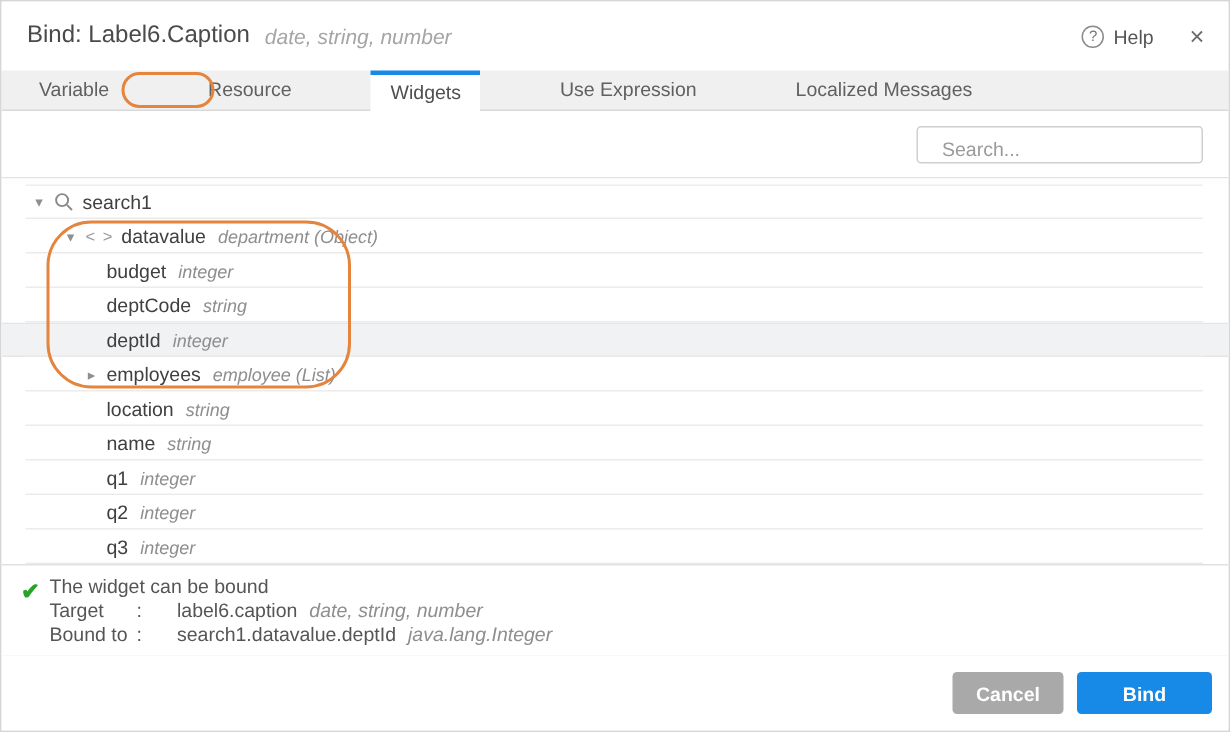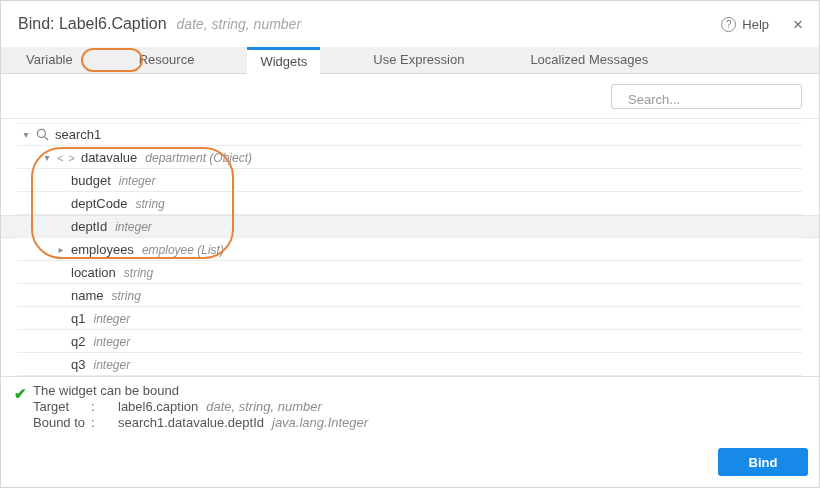--- a/index.html
+++ b/index.html
@@ -191,16 +191,17 @@
         <div>Target</div>
         <div>:</div>
         <div><span>label6.caption</span><span class="status-value-type">date, string, number</span></div>
         <div>Bound to</div>
         <div>:</div>
         <div><span>search1.datavalue.deptId</span><span class="status-value-type">java.lang.Integer</span></div>
       </div>
   </div>
 
   <div class="footer">
+    <button class="btn btn-cancel">Cancel</button>
     <button class="btn btn-bind">Bind</button>
   </div>
 
 </div>
 
 </body></html>

